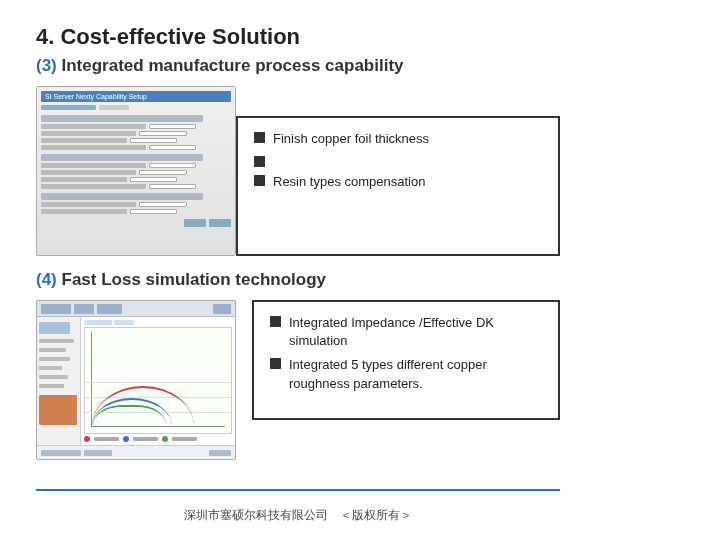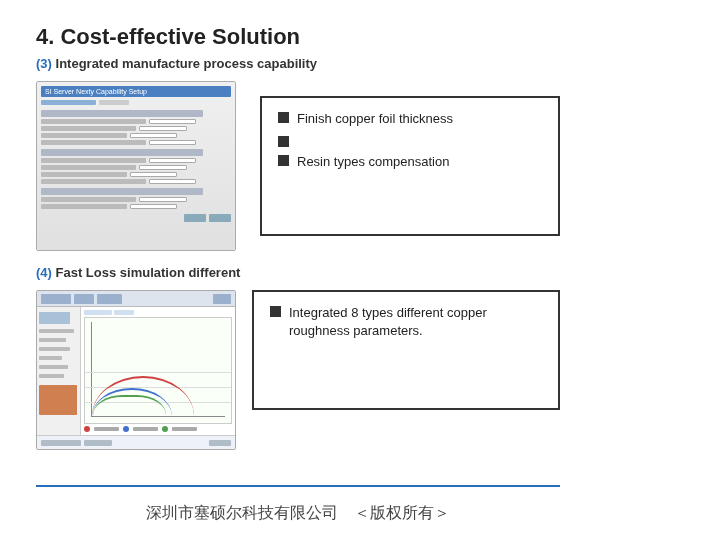--- a/index.html
+++ b/index.html
@@ -22,39 +22,39 @@
     }
 
     .main-title {
       font-size: 22px;
       font-weight: bold;
       color: #222;
       margin-bottom: 6px;
     }
 
     .section-label {
-      font-size: 13px;
+      font-size: 17px;
       font-weight: bold;
       margin-bottom: 10px;
     }
 
     .section-label .num {
       color: #2a6ebb;
     }
 
     .section-label .text {
       color: #333;
     }
 
     .section-content {
       display: flex;
       flex-direction: row;
-      gap: 24px;
+      gap: 0;
       margin-bottom: 14px;
-      align-items: center;
+      align-items: flex-end;
     }
 
     
     .screenshot-panel {
       width: 200px;
       min-width: 200px;
       height: 170px;
       background: #e8e8e8;
       border: 1px solid #aaa;
       border-radius: 2px;
@@ -183,21 +183,21 @@
 
     .info-box2 {
       border: 2px solid #333;
       padding: 12px 16px;
       flex: 1;
       min-height: 120px;
     }
 
     .footer {
       text-align: center;
-      font-size: 16px;
+      font-size: 12px;
       color: #444;
       padding-top: 6px;
       margin-top: auto;
     }
 
     .mock-small-row {
       height: 4px;
       background: #bbb;
       margin: 1.5px 0;
       border-radius: 1px;
@@ -419,21 +419,21 @@
         <li>
           <span class="bullet-square"></span>
           <span>Resin types compensation</span>
         </li>
       </ul>
     </div>
   </div>
 
   <div class="section-label">
     <span class="num">(4)</span>
-    <span class="text"> Fast Loss simulation different</span>
+    <span class="text"> Fast Loss simulation technology</span>
   </div>
 
   <div class="section2-content">
 
     <div class="screenshot-panel2">
       <div class="mock-screenshot-panel2-inner">
         <div class="mock-top-bar">
           <div class="mock-tab" style="width:30px;"></div>
           <div class="mock-tab" style="width:20px;"></div>
           <div class="mock-tab" style="width:25px;"></div>
@@ -484,21 +484,25 @@
           <div style="flex:1;"></div>
           <div class="mock-bottom-chip" style="width:22px;"></div>
         </div>
       </div>
     </div>
 
     <div class="info-box2">
       <ul class="info-list">
         <li>
           <span class="bullet-square"></span>
-          <span>Integrated 8 types different copper roughness parameters.</span>
+          <span>Integrated Impedance /Effective DK simulation</span>
+        </li>
+        <li>
+          <span class="bullet-square"></span>
+          <span>Integrated 5 types different copper roughness parameters.</span>
         </li>
       </ul>
     </div>
   </div>
 
   <hr class="divider" style="margin-top:auto;">
 
   <div class="footer">深圳市塞硕尔科技有限公司　＜版权所有＞</div>
 
 </div>

